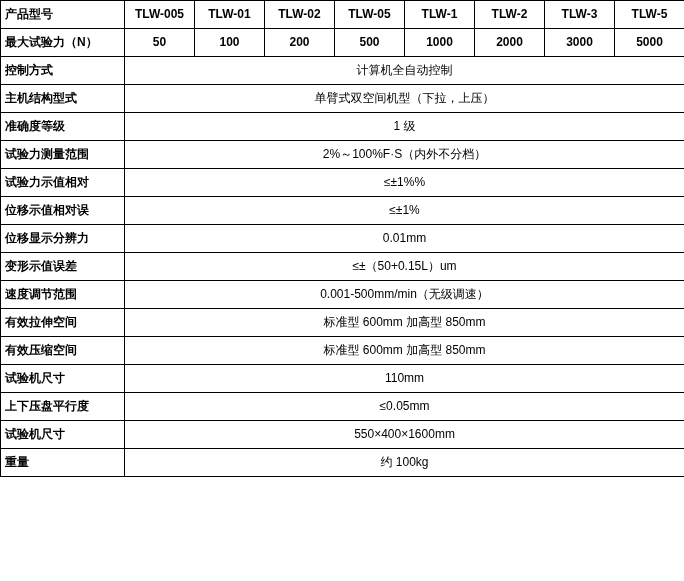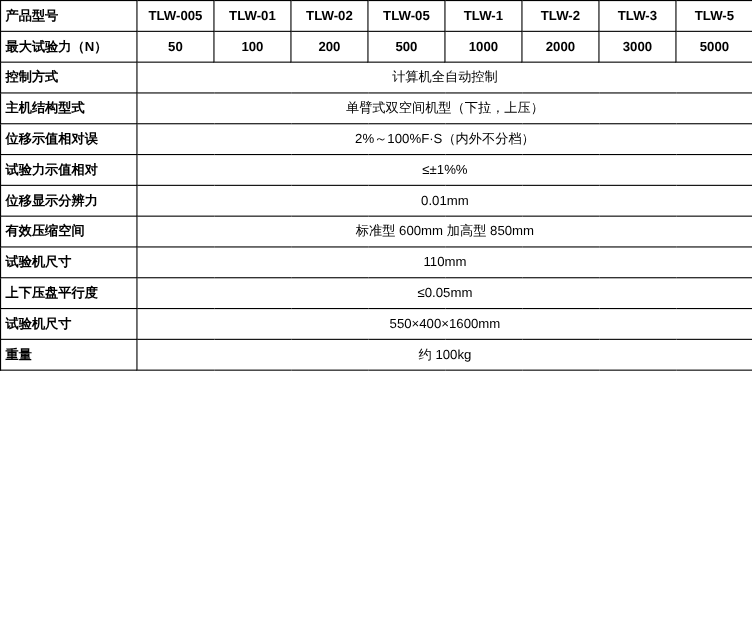--- a/index.html
+++ b/index.html
@@ -83,40 +83,60 @@
     <tr>
       <td class="label">控制方式</td>
       <td class="val" colspan="8">计算机全自动控制</td>
     </tr>
 
     <tr>
       <td class="label">主机结构型式</td>
       <td class="val" colspan="8">单臂式双空间机型（下拉，上压）</td>
     </tr>
 
+    <tr>
+      <td class="label">准确度等级</td>
+      <td class="val" colspan="8">1 级</td>
+    </tr>
 
     <tr>
-      <td class="label">位移示值相对误</td>
+      <td class="label">试验力测量范围</td>
       <td class="val" colspan="8">2%～100%F·S（内外不分档）</td>
     </tr>
 
     <tr>
       <td class="label">试验力示值相对</td>
       <td class="val" colspan="8">≤±1%%</td>
     </tr>
 
+    <tr>
+      <td class="label">位移示值相对误</td>
+      <td class="val" colspan="8">≤±1%</td>
+    </tr>
 
     <tr>
       <td class="label">位移显示分辨力</td>
       <td class="val" colspan="8">0.01mm</td>
     </tr>
 
+    <tr>
+      <td class="label">变形示值误差</td>
+      <td class="val" colspan="8">≤±（50+0.15L）um</td>
+    </tr>
+
+    <tr>
+      <td class="label">速度调节范围</td>
+      <td class="val" colspan="8">0.001-500mm/min（无级调速）</td>
+    </tr>
 
 
-
+    <tr>
+      <td class="label">有效拉伸空间</td>
+      <td class="val" colspan="8">标准型 600mm 加高型 850mm</td>
+    </tr>
 
     <tr>
       <td class="label">有效压缩空间</td>
       <td class="val" colspan="8">标准型 600mm 加高型 850mm</td>
     </tr>
 
     <tr>
       <td class="label">试验机尺寸</td>
       <td class="val" colspan="8">110mm</td>
     </tr>

